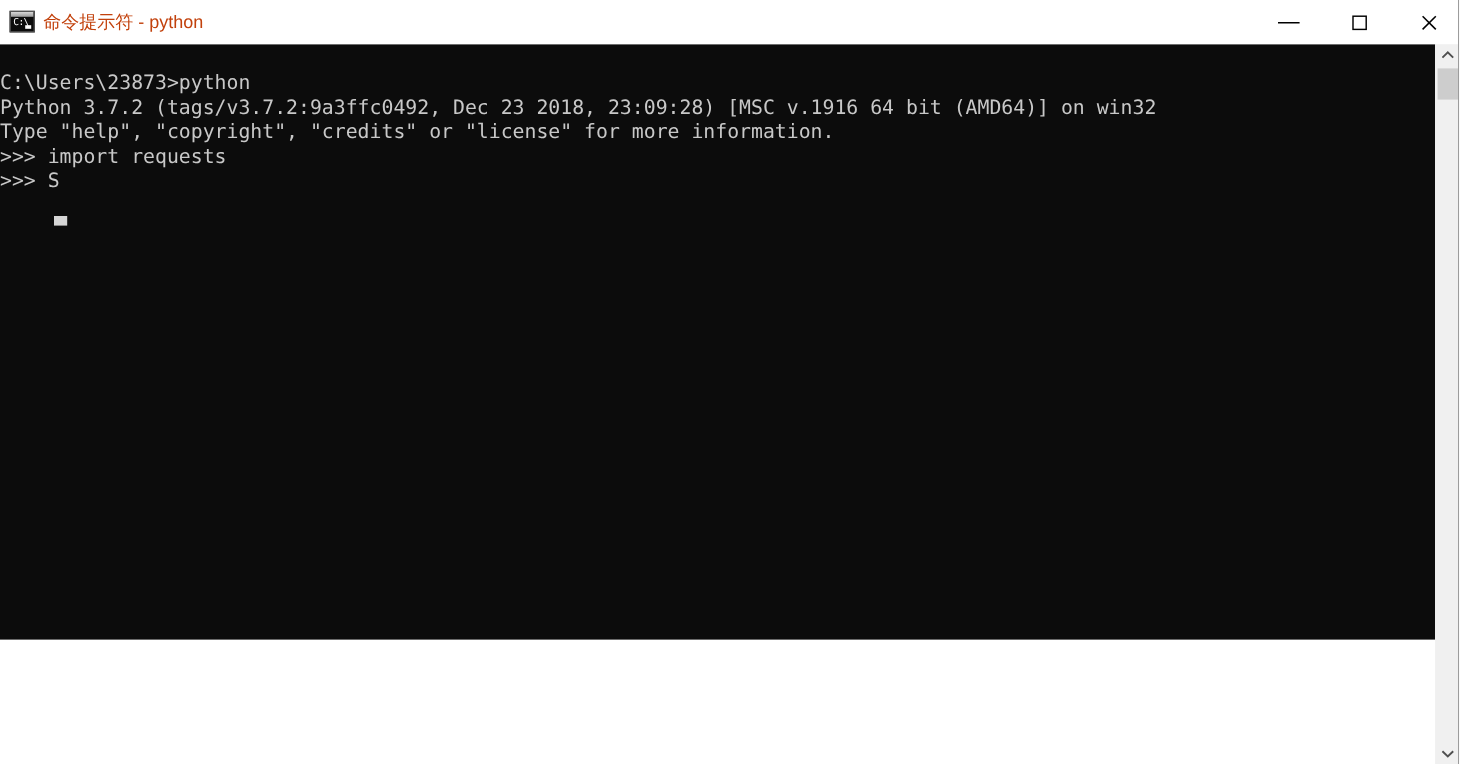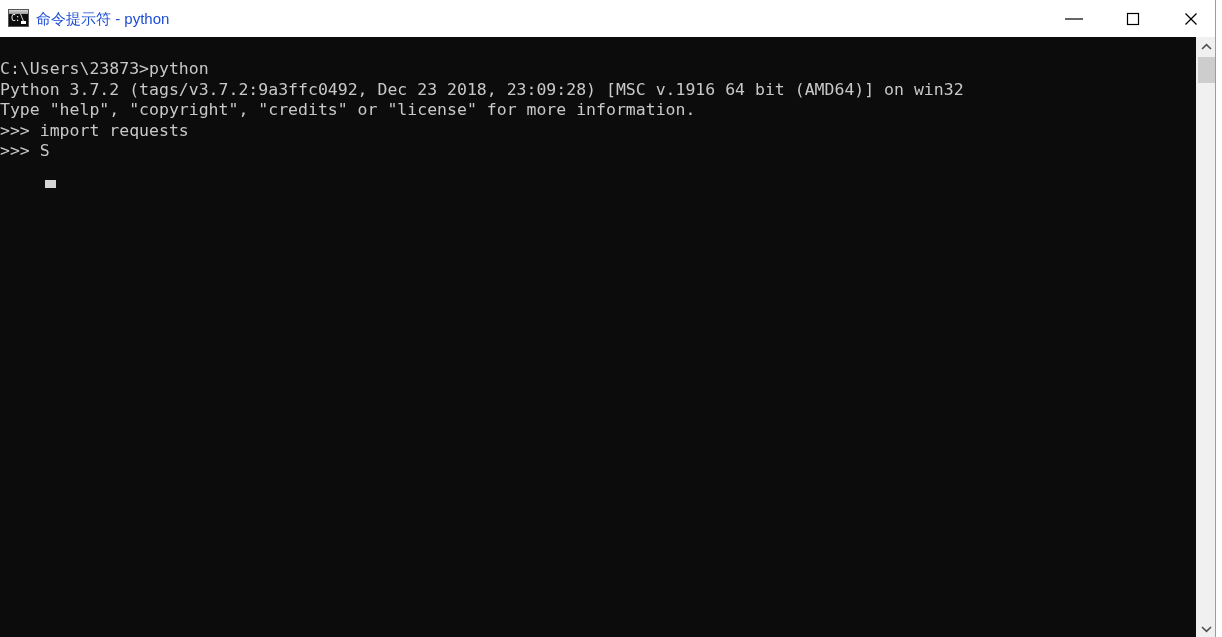--- a/index.html
+++ b/index.html
@@ -71,21 +71,21 @@
     width: 5px;
     height: 3px;
     background: #ffffff;
   }
   #title-text {
     position: absolute;
     left: 36px;
     top: 9px;
     font-size: 15px;
     line-height: 19px;
-    color: #1d4ed8;
+    color: #c2410c;
     white-space: nowrap;
     font-family: "Liberation Sans", sans-serif;
   }
 
   
   .win-btn {
     position: absolute;
     top: 0;
     width: 46px;
     height: 37px;
@@ -100,21 +100,21 @@
   #btn-maximize { left: 1110px; }
   #btn-close    { left: 1168px; }
   .win-btn svg { display: block; }
 
   
   #terminal {
     position: absolute;
     left: 0;
     top: 37px;
     width: 1196px;
-    height: 600px;
+    height: 496px;
     background: #0c0c0c;
     overflow: hidden;
   }
   #console-text {
     position: absolute;
     left: 0;
     top: 22px;
     margin: 0;
     padding: 0;
     font-family: "DejaVu Sans Mono", "Liberation Mono", monospace;

